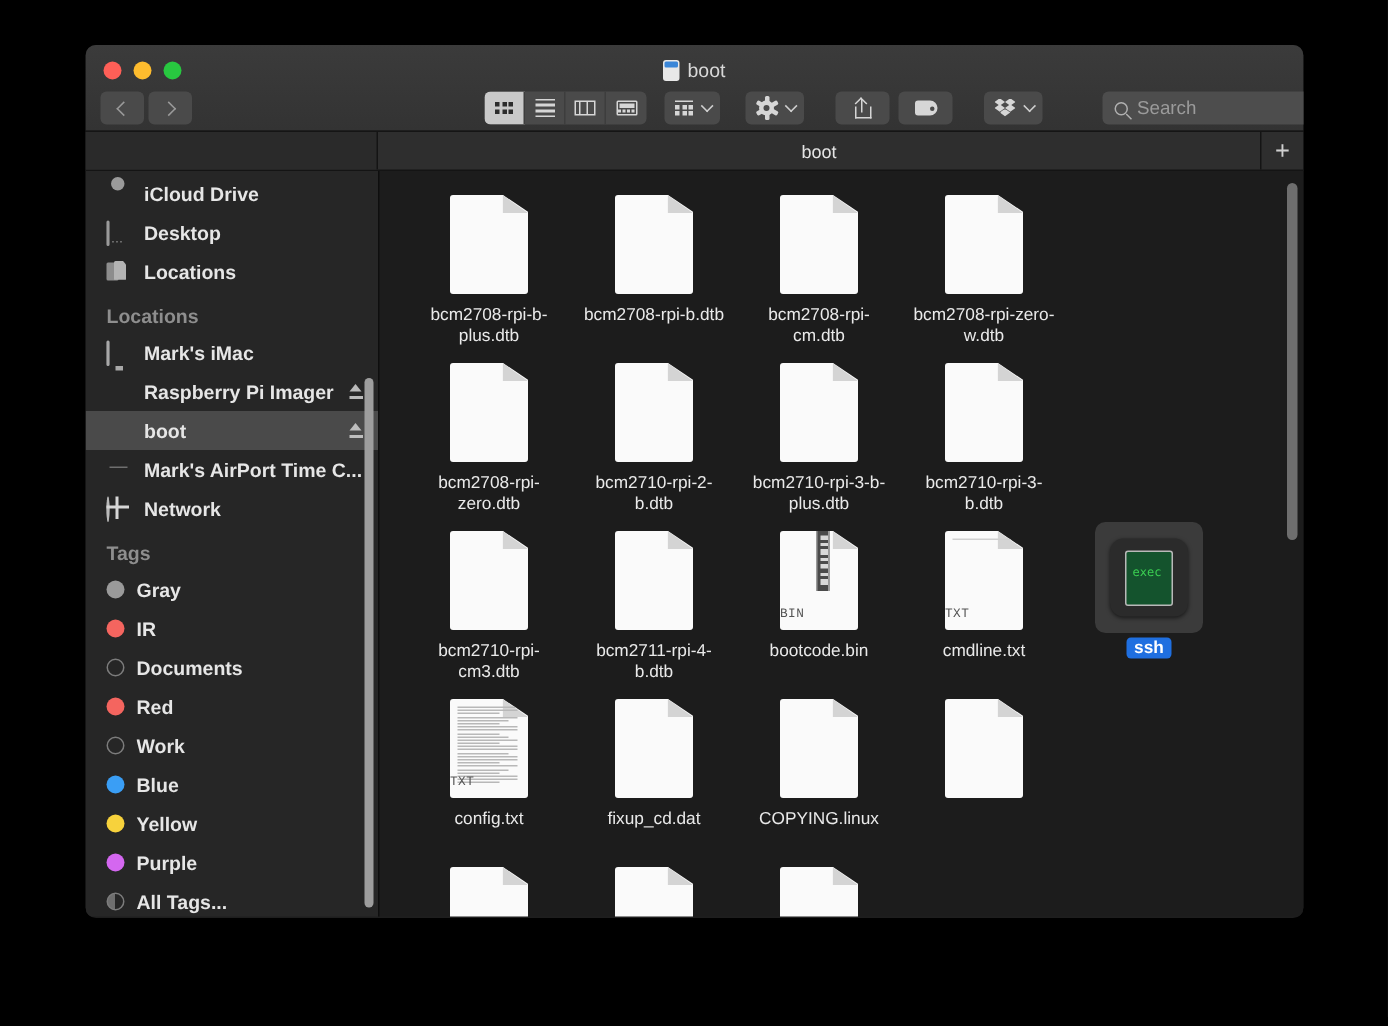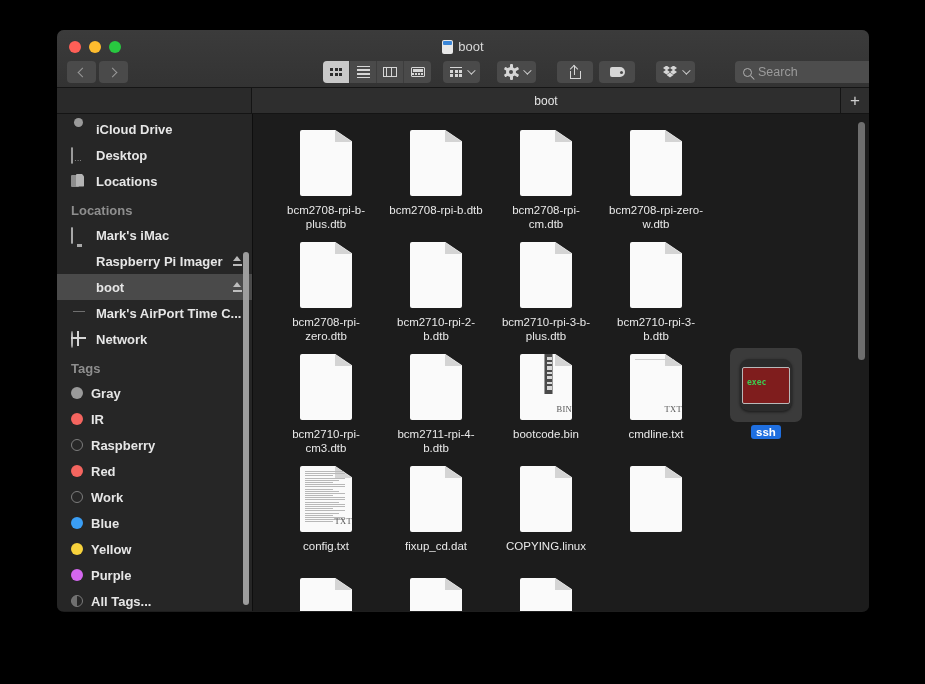--- a/index.html
+++ b/index.html
@@ -374,23 +374,23 @@
     clip-path: polygon(0 0, 68% 0, 100% 17%, 100% 100%, 0 100%);
   }
   .doc .fold {
     position: absolute; right: 0; top: 0;
     width: 17px; height: 12px;
     background: #d4d4d4;
     clip-path: polygon(0 0, 100% 100%, 0 100%);
   }
   .doc .kind {
     position: absolute; left: 0; right: 0; bottom: 6px;
-    text-align: right;
+    text-align: left;
     font-size: 8.5px; color: #555; letter-spacing: .3px;
-    font-family: Liberation Serif, serif;
+    font-family: Liberation Mono, monospace;
   }
   .doc .lines {
     position: absolute; left: 5px; right: 7px; top: 5px;
     display: flex; flex-direction: column; gap: 1.2px;
   }
   .doc .lines i { height: 1px; background: #b8b8b8; display: block; }
   .doc .lines i:nth-child(3n) { width: 70%; }
   .doc .lines i:nth-child(5n) { width: 85%; }
   .doc.oneline .lines i { background: #cfcfcf; }
 
@@ -404,26 +404,25 @@
   }
 
   .termicon {
     width: 52px; height: 52px;
     background: #2b2b2b;
     border-radius: 9px;
     display: flex; align-items: center; justify-content: center;
     box-shadow: 0 1px 3px rgba(0,0,0,0.6);
   }
   .termscreen {
-    width: 48px; height: 37px;
-    background: #7f1d1d;
+    width: 32px; height: 37px;
+    background: #14532d;
     border: 1.5px solid #b9b9b9;
     border-radius: 2px;
     padding: 3px 0 0 4px;
-    font-weight: bold;
   }
   .termtext {
     font-family: "DejaVu Sans Mono", monospace;
     font-size: 8px; color: #3bcf52;
   }
 
   .fname {
     margin-top: 3px;
     font-size: 11.5px; line-height: 14px;
     color: #e9e9e9;
@@ -622,21 +621,21 @@
       <div class="sb-row">
         <span class="tagdot" style="background:#9a9a9a"></span>
         <span class="sb-label">Gray</span>
       </div>
       <div class="sb-row">
         <span class="tagdot" style="background:#f4655f"></span>
         <span class="sb-label">IR</span>
       </div>
       <div class="sb-row">
         <span class="tagdot hollow"></span>
-        <span class="sb-label">Raspberry</span>
+        <span class="sb-label">Documents</span>
       </div>
       <div class="sb-row">
         <span class="tagdot" style="background:#f4655f"></span>
         <span class="sb-label">Red</span>
       </div>
       <div class="sb-row">
         <span class="tagdot hollow"></span>
         <span class="sb-label">Work</span>
       </div>
       <div class="sb-row">

